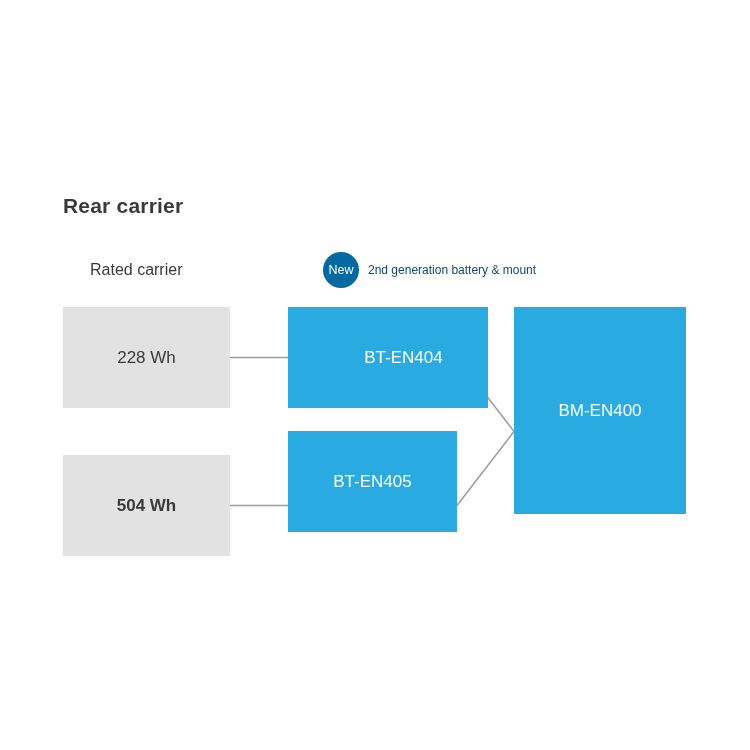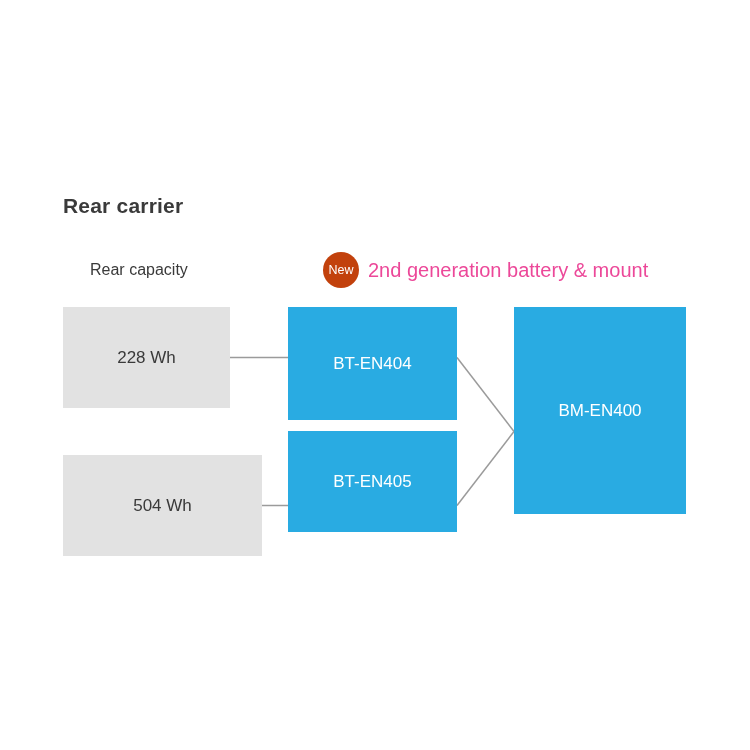--- a/index.html
+++ b/index.html
@@ -39,34 +39,34 @@
     font-size: 16px;
     color: #3a3a3a;
   }
   .new-badge {
     position: absolute;
     left: 323px;
     top: 0;
     width: 36px;
     height: 36px;
     border-radius: 50%;
-    background: #c2410c;
+    background: #0369a1;
     color: #ffffff;
     font-size: 12.5px;
     display: flex;
     align-items: center;
     justify-content: center;
   }
   .legend-text {
     position: absolute;
     left: 368px;
     top: 0;
     line-height: 36px;
-    font-size: 20px;
-    color: #ec4899;
+    font-size: 12px;
+    color: #0c4a6e;
   }
   .connectors {
     position: absolute;
     left: 0;
     top: 0;
   }
   .box {
     position: absolute;
     display: flex;
     align-items: center;
@@ -75,34 +75,34 @@
   }
   .box.gray {
     background: #e2e2e2;
     color: #3a3a3a;
   }
   .box.blue {
     background: #29abe2;
     color: #ffffff;
   }
   .capacity-1 { left: 63px;  top: 307px; width: 167px; height: 101px; }
-  .battery-1  { left: 288px; top: 307px; width: 169px; height: 113px; }
-  .capacity-2 { left: 63px;  top: 455px; width: 199px; height: 101px; }
+  .battery-1  { left: 288px; top: 307px; width: 169px; height: 101px; padding-left: 31px; }
+  .capacity-2 { left: 63px;  top: 455px; width: 167px; height: 101px; font-weight: bold; }
   .battery-2  { left: 288px; top: 431px; width: 169px; height: 101px; }
   .mount-box  { left: 514px; top: 307px; width: 172px; height: 207px; }
 </style>
 </head>
 <body>
 
 <div class="canvas">
 
   <div class="page-title">Rear carrier</div>
 
   <div class="legend-row">
-    <div class="capacity-label">Rear capacity</div>
+    <div class="capacity-label">Rated carrier</div>
     <div class="new-badge">New</div>
     <div class="legend-text">2nd generation battery &amp; mount</div>
   </div>
 
   <svg class="connectors" width="750" height="750" viewBox="0 0 750 750">
     <line x1="230" y1="357.5" x2="288" y2="357.5" stroke="#9b9b9b" stroke-width="1.5"></line>
     <line x1="230" y1="505.5" x2="288" y2="505.5" stroke="#9b9b9b" stroke-width="1.5"></line>
     <line x1="457" y1="357.5" x2="514" y2="431.5" stroke="#9b9b9b" stroke-width="1.5"></line>
     <line x1="457" y1="505.5" x2="514" y2="431.5" stroke="#9b9b9b" stroke-width="1.5"></line>
   </svg>

